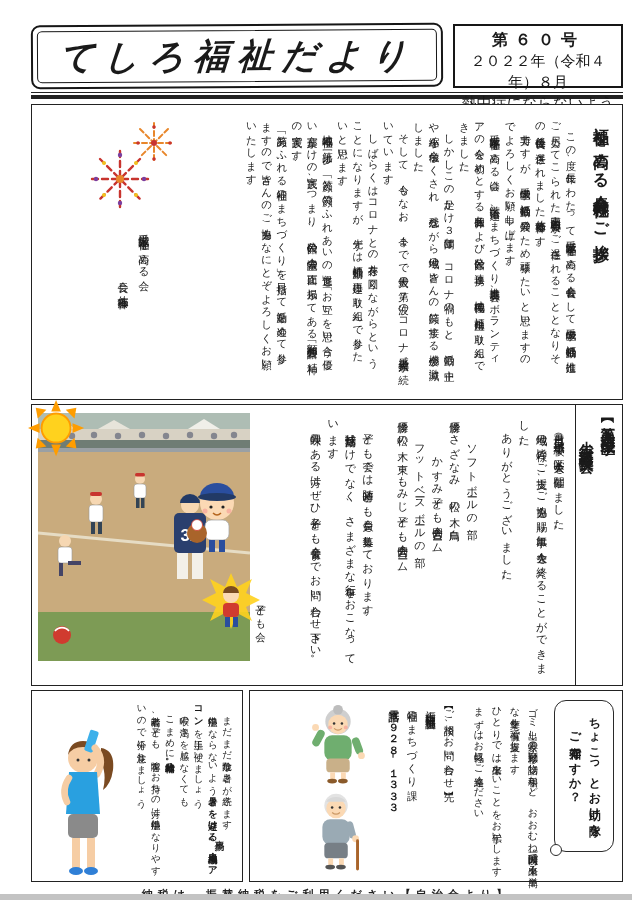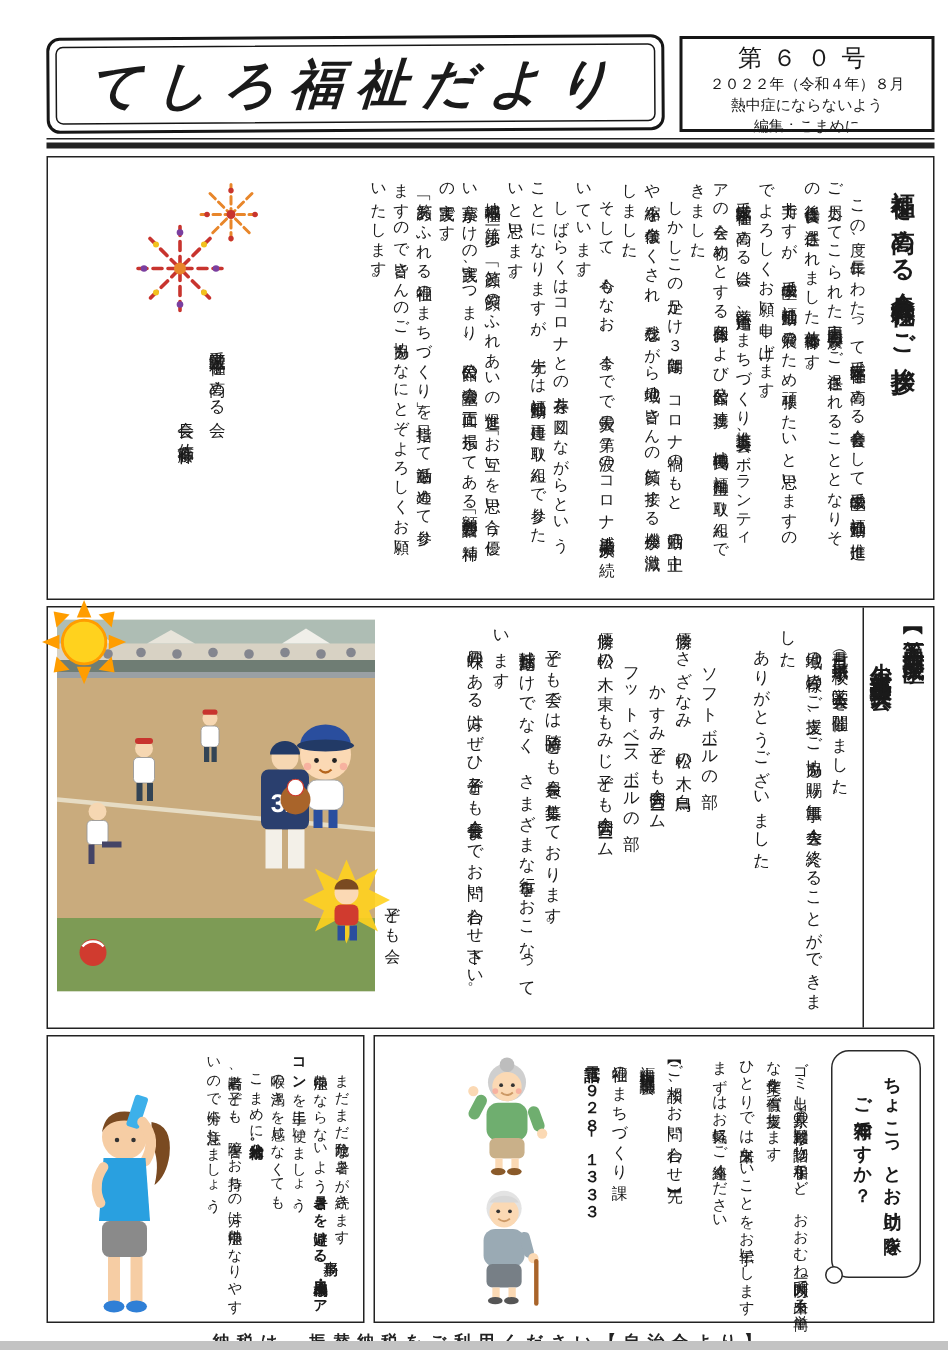--- a/index.html
+++ b/index.html
@@ -10,22 +10,22 @@
   .page::after { content:""; position:absolute; left:0; bottom:0; width:100%; height:6px; background:#c3c3c3; }
 
   
   .header { display:flex; align-items:stretch; gap:10px; height:64px; }
   .title-box { flex:1; border:2.5px solid #161616; border-radius:9px; padding:4px; transform:rotate(-0.35deg); }
   .title-inner { border:1.6px solid #161616; border-radius:5px; height:100%;
                  display:flex; align-items:center; justify-content:center; }
   .title { font-family:"DejaVu Serif", serif; font-style:italic; font-weight:bold;
            font-size:35px; letter-spacing:9px; white-space:nowrap; transform:skewX(-4deg); }
   .issue-box { width:170px; border:2px solid #161616; padding:4px 3px 2px; text-align:center; }
-  .issue-no { font-size:16px; font-weight:normal; letter-spacing:7px; line-height:1.25; }
-  .issue-line { font-size:10px; line-height:1.4; }
+  .issue-no { font-size:16px; font-weight:bold; letter-spacing:7px; line-height:1.25; }
+  .issue-line { font-size:15px; line-height:1.4; }
   .header-rule { height:7px; border-top:1.4px solid #222; border-bottom:4px solid #222; margin:4px 0 5px; }
 
   
   .vtext { writing-mode:vertical-rl; text-orientation:mixed; white-space:pre-line; letter-spacing:1px; }
 
   
   .article1 { position:relative; height:296px; border:1.6px solid #222; background:#fff; }
   .a1-flow { position:absolute; top:10px; right:10px; height:258px; writing-mode:vertical-rl; }
   .a1-headline { font-size:16px; font-weight:bold; height:258px; line-height:1.35; margin-left:12px; letter-spacing:2px; }
   .a1-body { font-size:10.5px; line-height:1.45; height:254px; }

